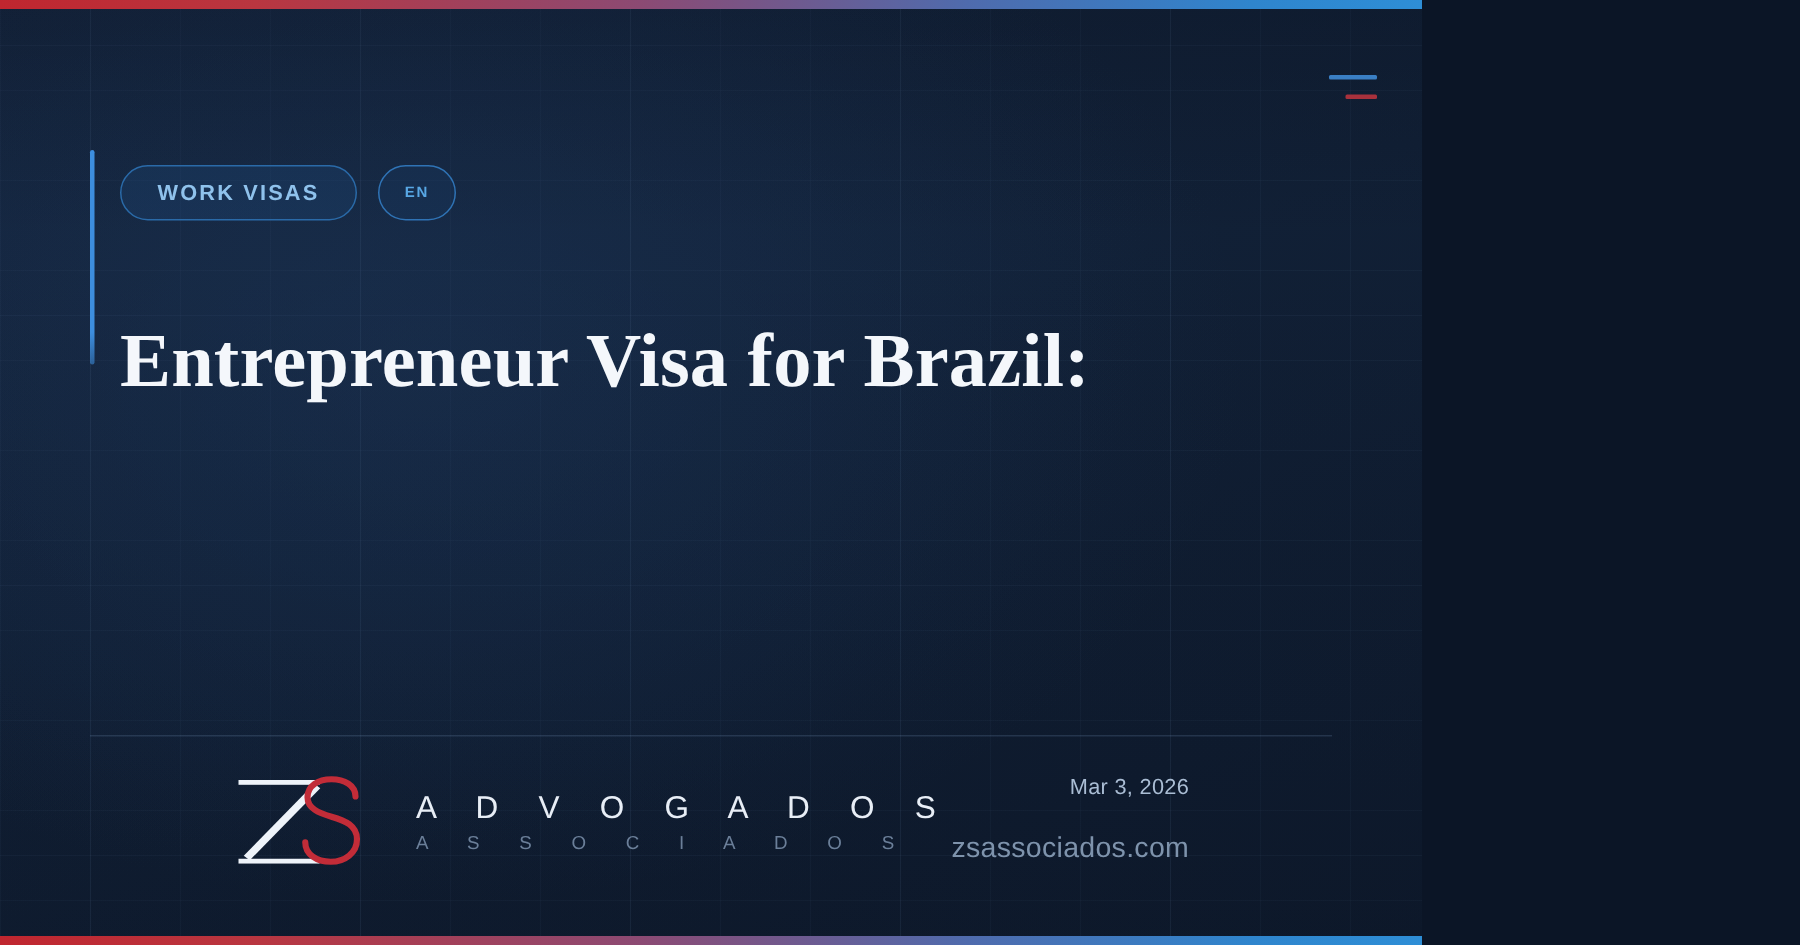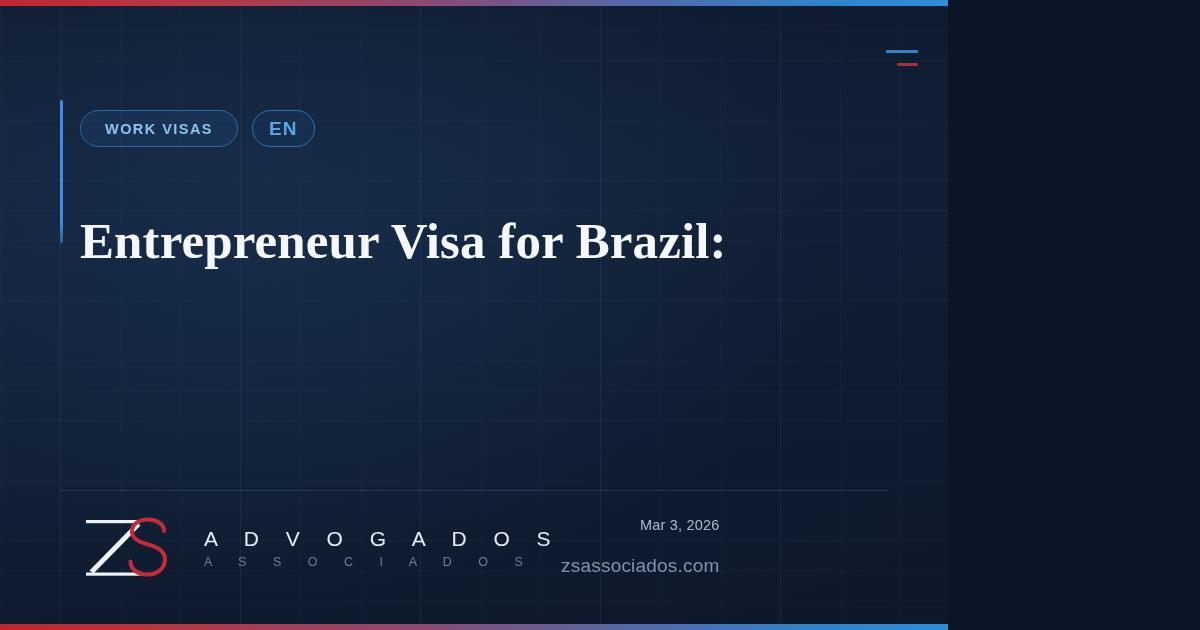--- a/index.html
+++ b/index.html
@@ -124,21 +124,21 @@
     font-weight: bold;
     letter-spacing: 1.45px;
   }
   .badge-lang {
     height: 37px;
     padding: 0 16px;
     min-width: 52px;
     border: 1px solid #2f73b5;
     background: rgba(26,62,103,0.28);
     color: #58a7e4;
-    font-size: 19px;
+    font-size: 10px;
     font-weight: bold;
     letter-spacing: 1.1px;
   }
 
   
   .headline {
     position: absolute;
     left: 80px;
     top: 212px;
     width: 700px;
@@ -157,27 +157,27 @@
     position: absolute;
     left: 60px;
     right: 60px;
     top: 490px;
     height: 1px;
     background: rgba(150,185,225,0.17);
   }
 
   .footer {
     position: absolute;
-    left: 78px;
+    left: 56px;
     right: 60px;
     top: 505px;
     height: 85px;
     display: flex;
     align-items: center;
-    justify-content: flex-start;
+    justify-content: center;
   }
 
   .brand {
     display: flex;
     align-items: center;
     gap: 18px;
   }
   .brand-mark {
     width: 108px;
     height: 72px;

